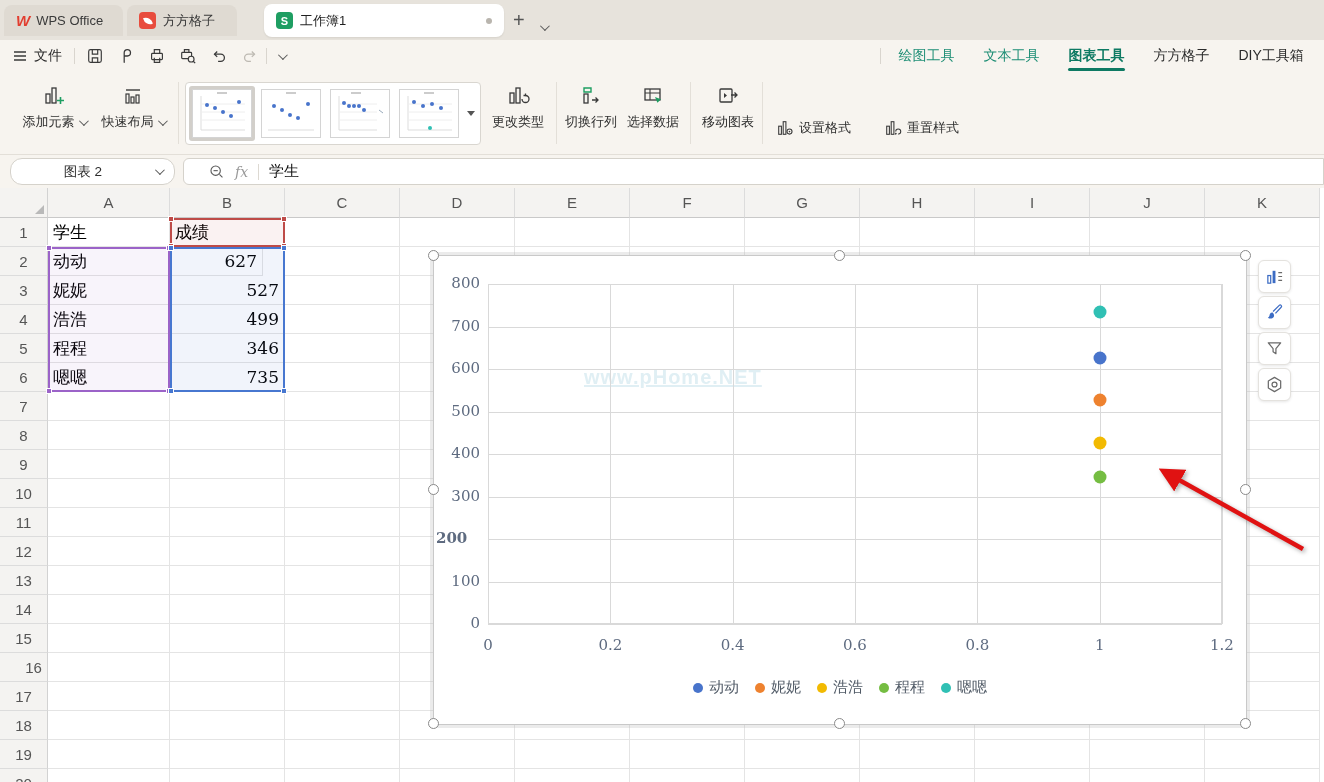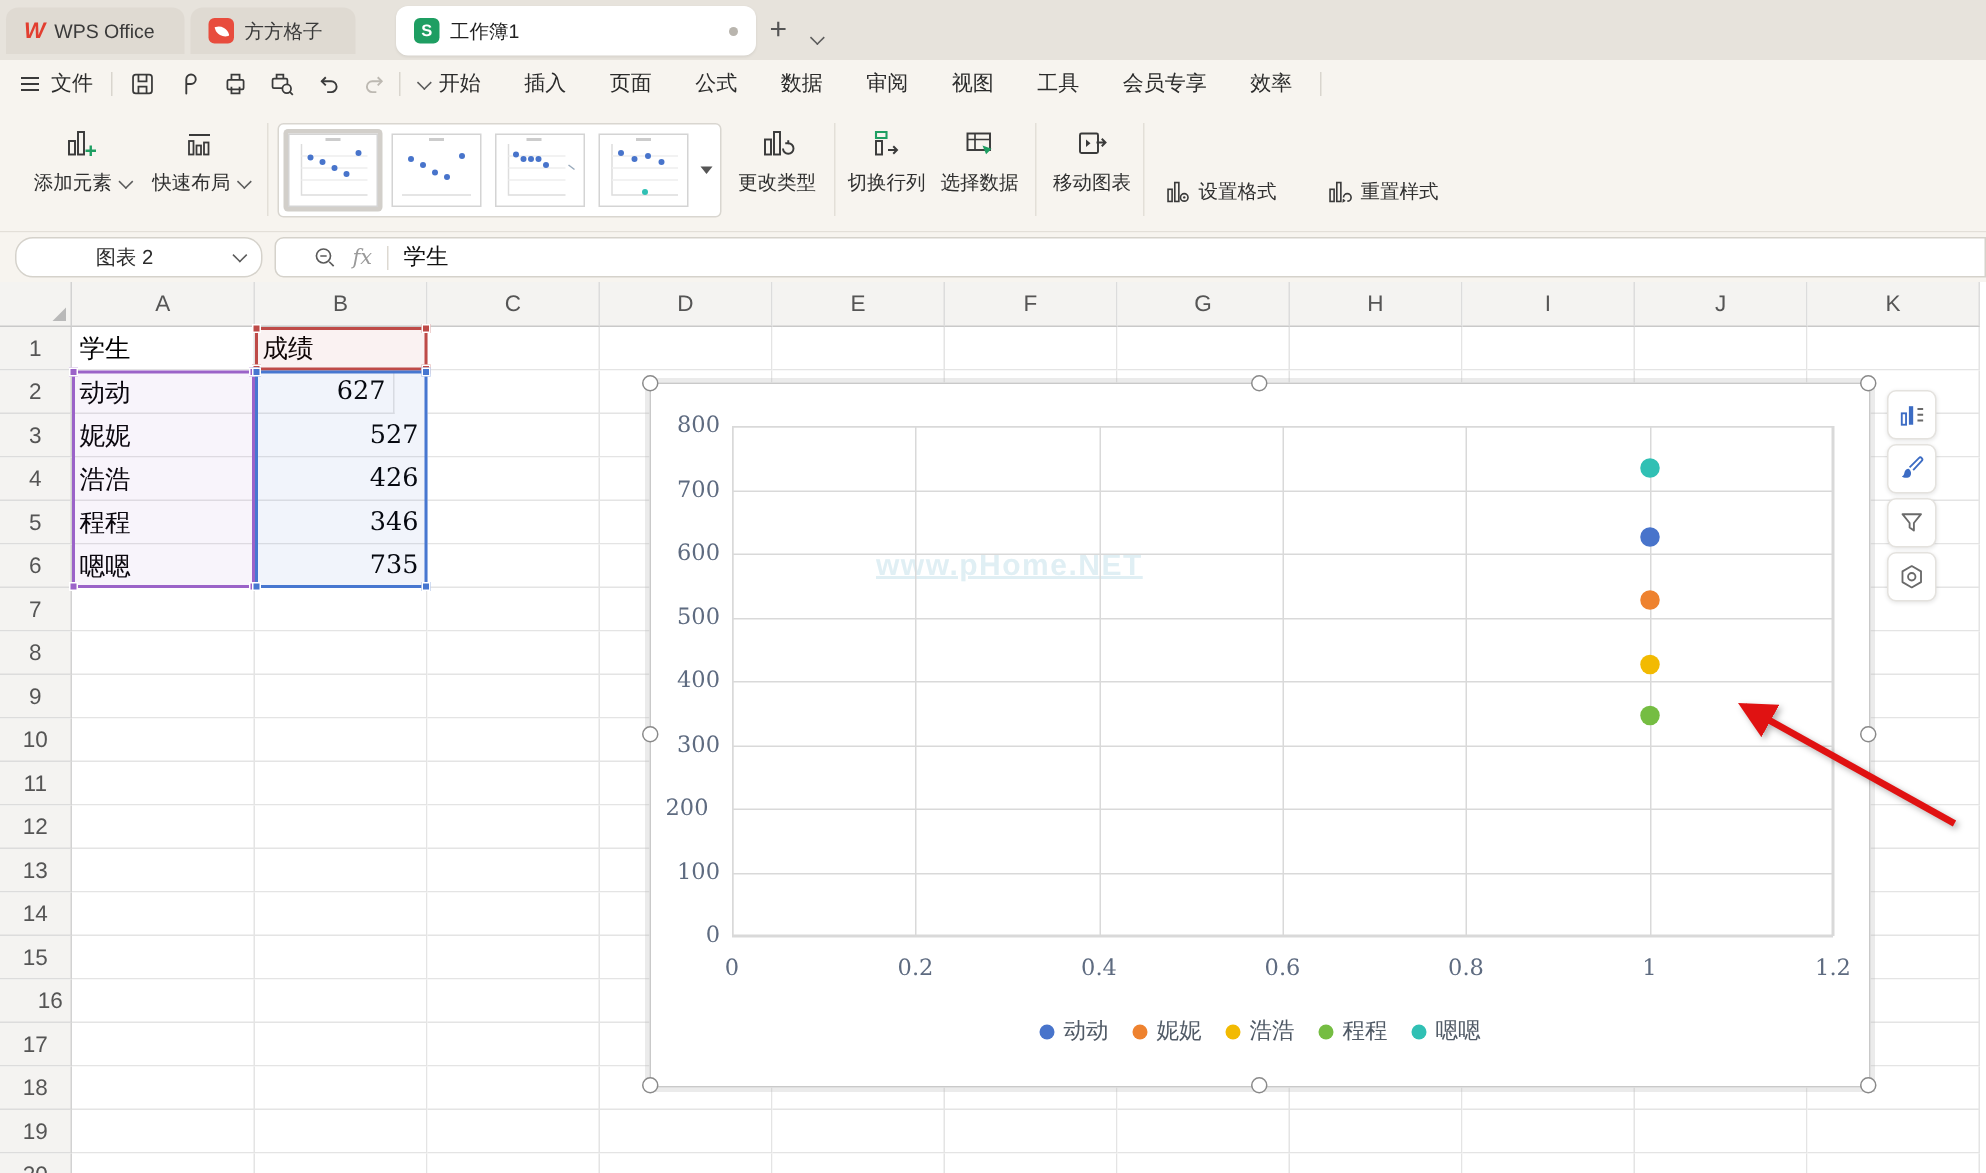--- a/index.html
+++ b/index.html
@@ -151,33 +151,28 @@
           <svg class="ic" width="18" height="18" viewBox="0 0 20 20">
             <path d="M15 8H8a4 4 0 1 0 0 8h3" stroke="#BDB9B2" stroke-width="1.4" fill="none"></path>
             <path d="M12 5l3 3-3 3" stroke="#BDB9B2" stroke-width="1.4" fill="none"></path>
           </svg>
         </span>
       <span class="qbtn">
           <span class="chev"></span>
         </span>
     </div>
     <div class="vsep" style="position:absolute; left:266px; top:8px;"></div>
-    <div class="menu-items">
-      <span class="mi">开始</span>
-      <span class="mi">插入</span>
-      <span class="mi">页面</span>
-      <span class="mi">公式</span>
-      <span class="mi">数据</span>
-      <span class="mi">审阅</span>
-      <span class="mi">视图</span>
-      <span class="mi">工具</span>
-      <span class="mi">会员专享</span>
-      <span class="mi">效率</span>
-    </div>
     <div class="vsep" style="position:absolute; left:880px; top:8px;"></div>
+    <div class="tool-items">
+      <span class="mi teal">绘图工具</span>
+      <span class="mi teal">文本工具</span>
+      <span class="mi teal active-tool">图表工具</span>
+      <span class="mi">方方格子</span>
+      <span class="mi">DIY工具箱</span>
+    </div>
   </div>
 
   <div class="ribbon">
     <div class="rbtn" style="left:18px; top:12px; width:72px;">
       <svg class="ic" width="24" height="24" viewBox="0 0 24 24">
           <rect x="4" y="10" width="4" height="9" stroke="#3a3a3a" stroke-width="1.3" fill="none"></rect>
           <rect x="10" y="4" width="4" height="15" stroke="#3a3a3a" stroke-width="1.3" fill="none"></rect>
           <path d="M18.5 13v7M15 16.5h7" stroke="#1E9E62" stroke-width="1.6" fill="none"></path>
         </svg>
       <span class="rlabel">
@@ -392,21 +387,21 @@
       <div class="cell" style="left: 48px; top: 407px; width: 122px; height: 29px;"></div>
       <div class="cell" style="left: 48px; top: 436px; width: 122px; height: 29px;"></div>
       <div class="cell" style="left: 48px; top: 465px; width: 122px; height: 29px;"></div>
       <div class="cell" style="left: 48px; top: 494px; width: 122px; height: 29px;"></div>
       <div class="cell" style="left: 48px; top: 523px; width: 122px; height: 29px;"></div>
       <div class="cell" style="left: 48px; top: 552px; width: 122px; height: 29px;"></div>
       <div class="cell" style="left: 48px; top: 581px; width: 122px; height: 29px;"></div>
       <div class="cell" style="left: 170px; top: 30px; width: 115px; height: 29px;">成绩</div>
       <div class="cell num" style="left: 170px; top: 59px; width: 93px; height: 29px;">627</div>
       <div class="cell num" style="left: 170px; top: 88px; width: 115px; height: 29px;">527</div>
-      <div class="cell num" style="left: 170px; top: 117px; width: 115px; height: 29px;">426</div>
+      <div class="cell num" style="left: 170px; top: 117px; width: 115px; height: 29px;">499</div>
       <div class="cell num" style="left: 170px; top: 146px; width: 115px; height: 29px;">346</div>
       <div class="cell num" style="left: 170px; top: 175px; width: 115px; height: 29px;">735</div>
       <div class="cell" style="left: 170px; top: 204px; width: 115px; height: 29px;"></div>
       <div class="cell" style="left: 170px; top: 233px; width: 115px; height: 29px;"></div>
       <div class="cell" style="left: 170px; top: 262px; width: 115px; height: 29px;"></div>
       <div class="cell" style="left: 170px; top: 291px; width: 115px; height: 29px;"></div>
       <div class="cell" style="left: 170px; top: 320px; width: 115px; height: 29px;"></div>
       <div class="cell" style="left: 170px; top: 349px; width: 115px; height: 29px;"></div>
       <div class="cell" style="left: 170px; top: 378px; width: 115px; height: 29px;"></div>
       <div class="cell" style="left: 170px; top: 407px; width: 115px; height: 29px;"></div>
@@ -637,21 +632,21 @@
       <div class="gl" style="left: 54px; top: 28px; width: 734px; height: 1px;"></div>
       <div class="ticklab" style="left: 29px; top: 380px; width: 50px; text-align: center;">0</div>
       <div class="ticklab" style="left: 151.333px; top: 380px; width: 50px; text-align: center;">0.2</div>
       <div class="ticklab" style="left: 273.667px; top: 380px; width: 50px; text-align: center;">0.4</div>
       <div class="ticklab" style="left: 396px; top: 380px; width: 50px; text-align: center;">0.6</div>
       <div class="ticklab" style="left: 518.333px; top: 380px; width: 50px; text-align: center;">0.8</div>
       <div class="ticklab" style="left: 640.667px; top: 380px; width: 50px; text-align: center;">1</div>
       <div class="ticklab" style="left: 763px; top: 380px; width: 50px; text-align: center;">1.2</div>
       <div class="ticklab" style="left: 2px; top: 358px; width: 44px; text-align: right;">0</div>
       <div class="ticklab" style="left: 2px; top: 315.5px; width: 44px; text-align: right;">100</div>
-      <div class="ticklab" style="left: 2px; top: 273px; width: 44px; text-align: center;">200</div>
+      <div class="ticklab" style="left: 2px; top: 273px; width: 44px; text-align: left; font-weight: bold;">200</div>
       <div class="ticklab" style="left: 2px; top: 230.5px; width: 44px; text-align: right;">300</div>
       <div class="ticklab" style="left: 2px; top: 188px; width: 44px; text-align: right;">400</div>
       <div class="ticklab" style="left: 2px; top: 145.5px; width: 44px; text-align: right;">500</div>
       <div class="ticklab" style="left: 2px; top: 103px; width: 44px; text-align: right;">600</div>
       <div class="ticklab" style="left: 2px; top: 60.5px; width: 44px; text-align: right;">700</div>
       <div class="ticklab" style="left: 2px; top: 18px; width: 44px; text-align: right;">800</div>
       <div class="pt" style="left: 665.667px; top: 101.525px; background: rgb(72, 116, 203);"></div>
       <div class="pt" style="left: 665.667px; top: 144.025px; background: rgb(238, 130, 47);"></div>
       <div class="pt" style="left: 665.667px; top: 186.95px; background: rgb(242, 186, 2);"></div>
       <div class="pt" style="left: 665.667px; top: 220.95px; background: rgb(117, 189, 66);"></div>

